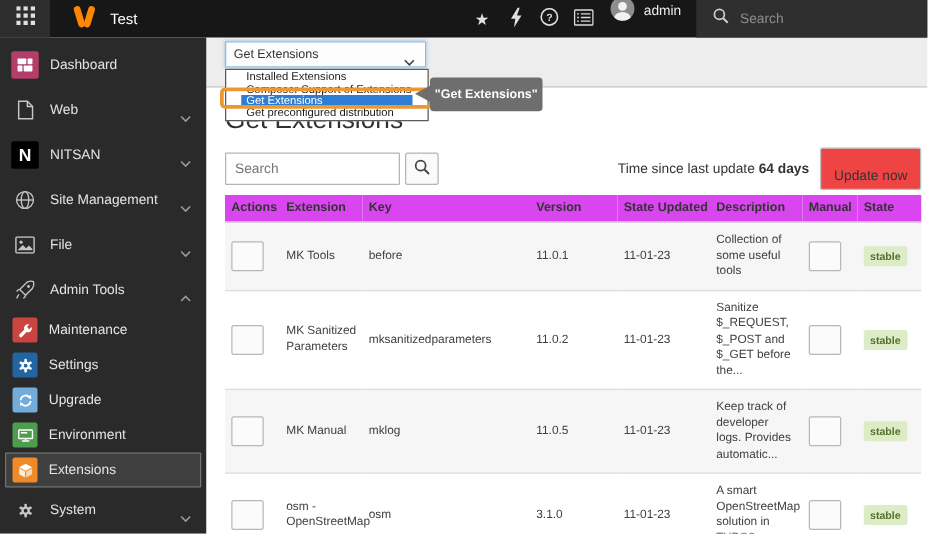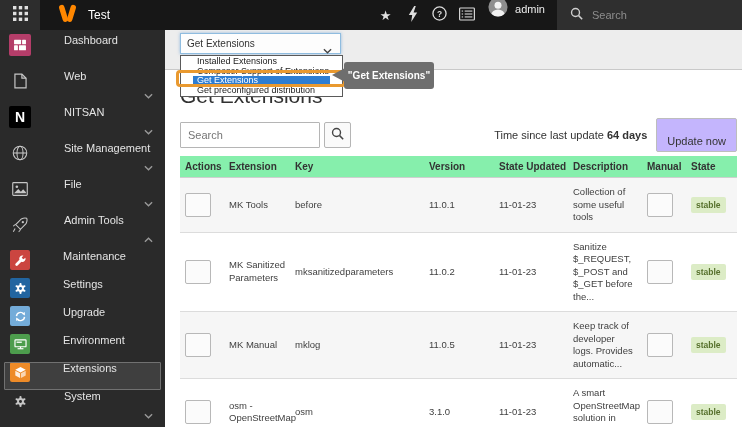--- a/index.html
+++ b/index.html
@@ -14,21 +14,21 @@
   .tb-spacer { flex:1; }
   .tb-btn { width:27px; height:30px; display:flex; align-items:center; justify-content:center; background:none; border:none; cursor:pointer; }
   .tb-star { font-size:13px; color:#e2e2e2; line-height:1; }
   .tb-user { display:flex; align-items:center; height:30px; padding:0 12px 12px 8px; cursor:pointer; }
   .tb-user .uname { color:#ececec; font-size:11px; margin-left:7px; }
   .tb-search { width:185px; height:30px; background:#2f2f2f; display:flex; align-items:center; padding-left:13px; cursor:text; flex:none; }
   .tb-search .ph { color:#8d8d8d; font-size:11px; margin-left:9px; }
 
   
   .sidebar { position:absolute; left:0; top:30px; width:165px; height:397px; background:#2a2a2a; z-index:20; padding-top:4px; }
-  .sb-item { display:flex; position:relative; cursor:pointer;gap:24px; }
+  .sb-item { display:flex; align-items:center; position:relative; cursor:pointer; }
   .sb-item.top { height:36px; }
   .sb-item.sub { height:28px; }
   .icon-slot { width:22px; height:22px; margin-left:9px; display:flex; align-items:center; justify-content:center; border-radius:2px; flex:none; }
   .sb-item.sub .icon-slot { width:20px; height:20px; margin-left:10px; }
   .sb-item .lbl { color:#e4e4e4; font-size:11px; margin-left:9px; white-space:nowrap; }
   .sb-item .chev { position:absolute; right:12px; top:50%; margin-top:-3px; width:9px; height:6px; }
   .sb-item.selected { background:#3f3f3f; outline:1px solid #717171; outline-offset:-1px; margin:0 4px; border-radius:1px; }
   .sb-item.selected .icon-slot { margin-left:6px; }
   .nitsan-letter { width:100%; height:100%; background:#000; color:#fff; font-weight:bold; font-size:14px; display:flex; align-items:center; justify-content:center; border-radius:2px; }
 
@@ -47,24 +47,24 @@
   .callout .arrow { position:absolute; left:-12px; top:6px; width:0; height:0; border-top:7px solid transparent; border-bottom:7px solid transparent; border-right:13px solid #6e6e6e; }
 
   
   .main { position:absolute; left:165px; top:70px; width:577px; height:357px; background:#fff; padding:14px 5px 0 15px; }
   .page-title { font-size:21px; font-weight:400; color:#313131; margin-bottom:14px; }
   .toolbar { display:flex; align-items:center; height:26px; margin-bottom:8px; }
   .search-input { width:140px; height:26px; border:1px solid #b5b5b5; font-size:11px; padding:0 7px; color:#333; outline:none; border-radius:1px; font-family:"Liberation Sans",sans-serif; }
   .search-btn { width:27px; height:26px; margin-left:4px; background:#fafafa; border:1px solid #b5b5b5; border-radius:2px; display:flex; align-items:center; justify-content:center; cursor:pointer; }
   .tb2-spacer { flex:1; }
   .update-info { font-size:11px; color:#333; margin-right:9px; white-space:nowrap; }
-  .update-btn { height:28px; padding:16px 10px; background:#c4b5fd; border:1px solid #bdbdbd; border-radius:2px; font-size:11px; color:#333; cursor:pointer; font-family:"Liberation Sans",sans-serif; }
+  .update-btn { height:28px; padding:16px 10px; background:#ef4444; border:1px solid #bdbdbd; border-radius:2px; font-size:11px; color:#333; cursor:pointer; font-family:"Liberation Sans",sans-serif; }
 
   table.ext { width:557px; border-collapse:collapse; table-layout:fixed; }
-  table.ext thead th { background:#86efac; font-size:10px; font-weight:bold; color:#333; text-align:left; padding:5px 5px; border-bottom:1px solid #cfcfcf; white-space:nowrap; }
+  table.ext thead th { background:#d946ef; font-size:10px; font-weight:bold; color:#333; text-align:left; padding:5px 5px; border-bottom:1px solid #cfcfcf; white-space:nowrap; }
   table.ext tbody td { font-size:9.5px; color:#404040; padding:8px 5px; vertical-align:middle; border-bottom:1px solid #dcdcdc; line-height:12.5px; }
   table.ext tbody tr:nth-child(odd) { background:#f6f6f6; }
   .icon-btn { width:26px; height:24px; background:#fbfbfb; border:1px solid #b8b8b8; border-radius:2px; display:flex; align-items:center; justify-content:center; cursor:pointer; }
   .badge-stable { display:inline-block; background:#dcecc6; color:#56702c; font-size:8.5px; font-weight:bold; padding:2px 5px; border-radius:2px; }
 </style>
 </head>
 <body>
 
 <div id="app">
 

